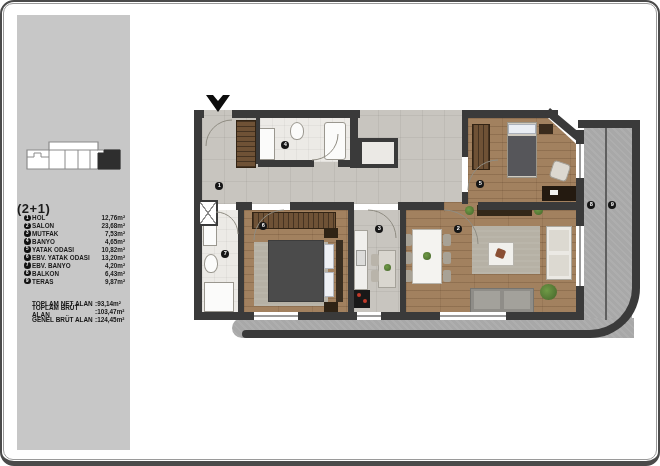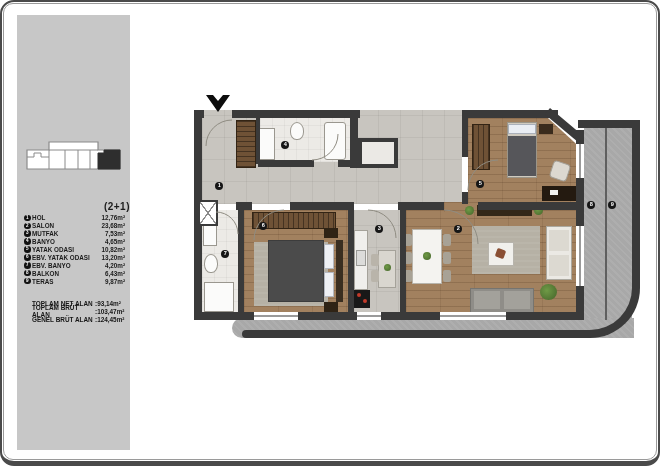--- a/index.html
+++ b/index.html
@@ -8,21 +8,21 @@
     position:relative;width:660px;height:466px;background:#ffffff;
     border:2px solid #4a4a4a;border-bottom-width:5px;border-radius:14px;
     overflow:hidden;font-family:"Liberation Sans",sans-serif;
   }
   .inner-frame{position:absolute;inset:1px;border:1px solid #9a9a9a;border-radius:10px;pointer-events:none;}
   .abs{position:absolute;}
 
   
   .panel{left:15px;top:13px;width:113px;height:435px;background:#c7c7c7;}
   .kp{left:7px;top:122px;width:100px;height:40px;}
-  .ptitle{left:0;top:186px;width:100%;text-align:right;font-size:10px;font-weight:600;color:#1c1c1c;letter-spacing:.5px;}
+  .ptitle{left:0;top:186px;width:100%;text-align:left;font-size:13px;font-weight:600;color:#1c1c1c;letter-spacing:.5px;}
   .rooms{left:7px;top:199px;width:101px;}
   .lrow{display:flex;align-items:center;height:7.9px;font-size:6.3px;font-weight:600;color:#1a1a1a;}
   .ncirc{width:6.6px;height:6.6px;min-width:6.6px;border-radius:50%;background:#111;color:#fff;
          font-size:4.6px;font-weight:700;display:flex;align-items:center;justify-content:center;margin-right:1.5px;line-height:1;}
   .larea{margin-left:auto;font-weight:600;}
   .totals{left:15px;top:284px;width:96px;}
   .trow{display:flex;height:8.2px;font-size:6.4px;font-weight:700;color:#161616;align-items:center;}
   .tlabel{width:63px;}
   
   .wall{background:#3a3a3a;}

